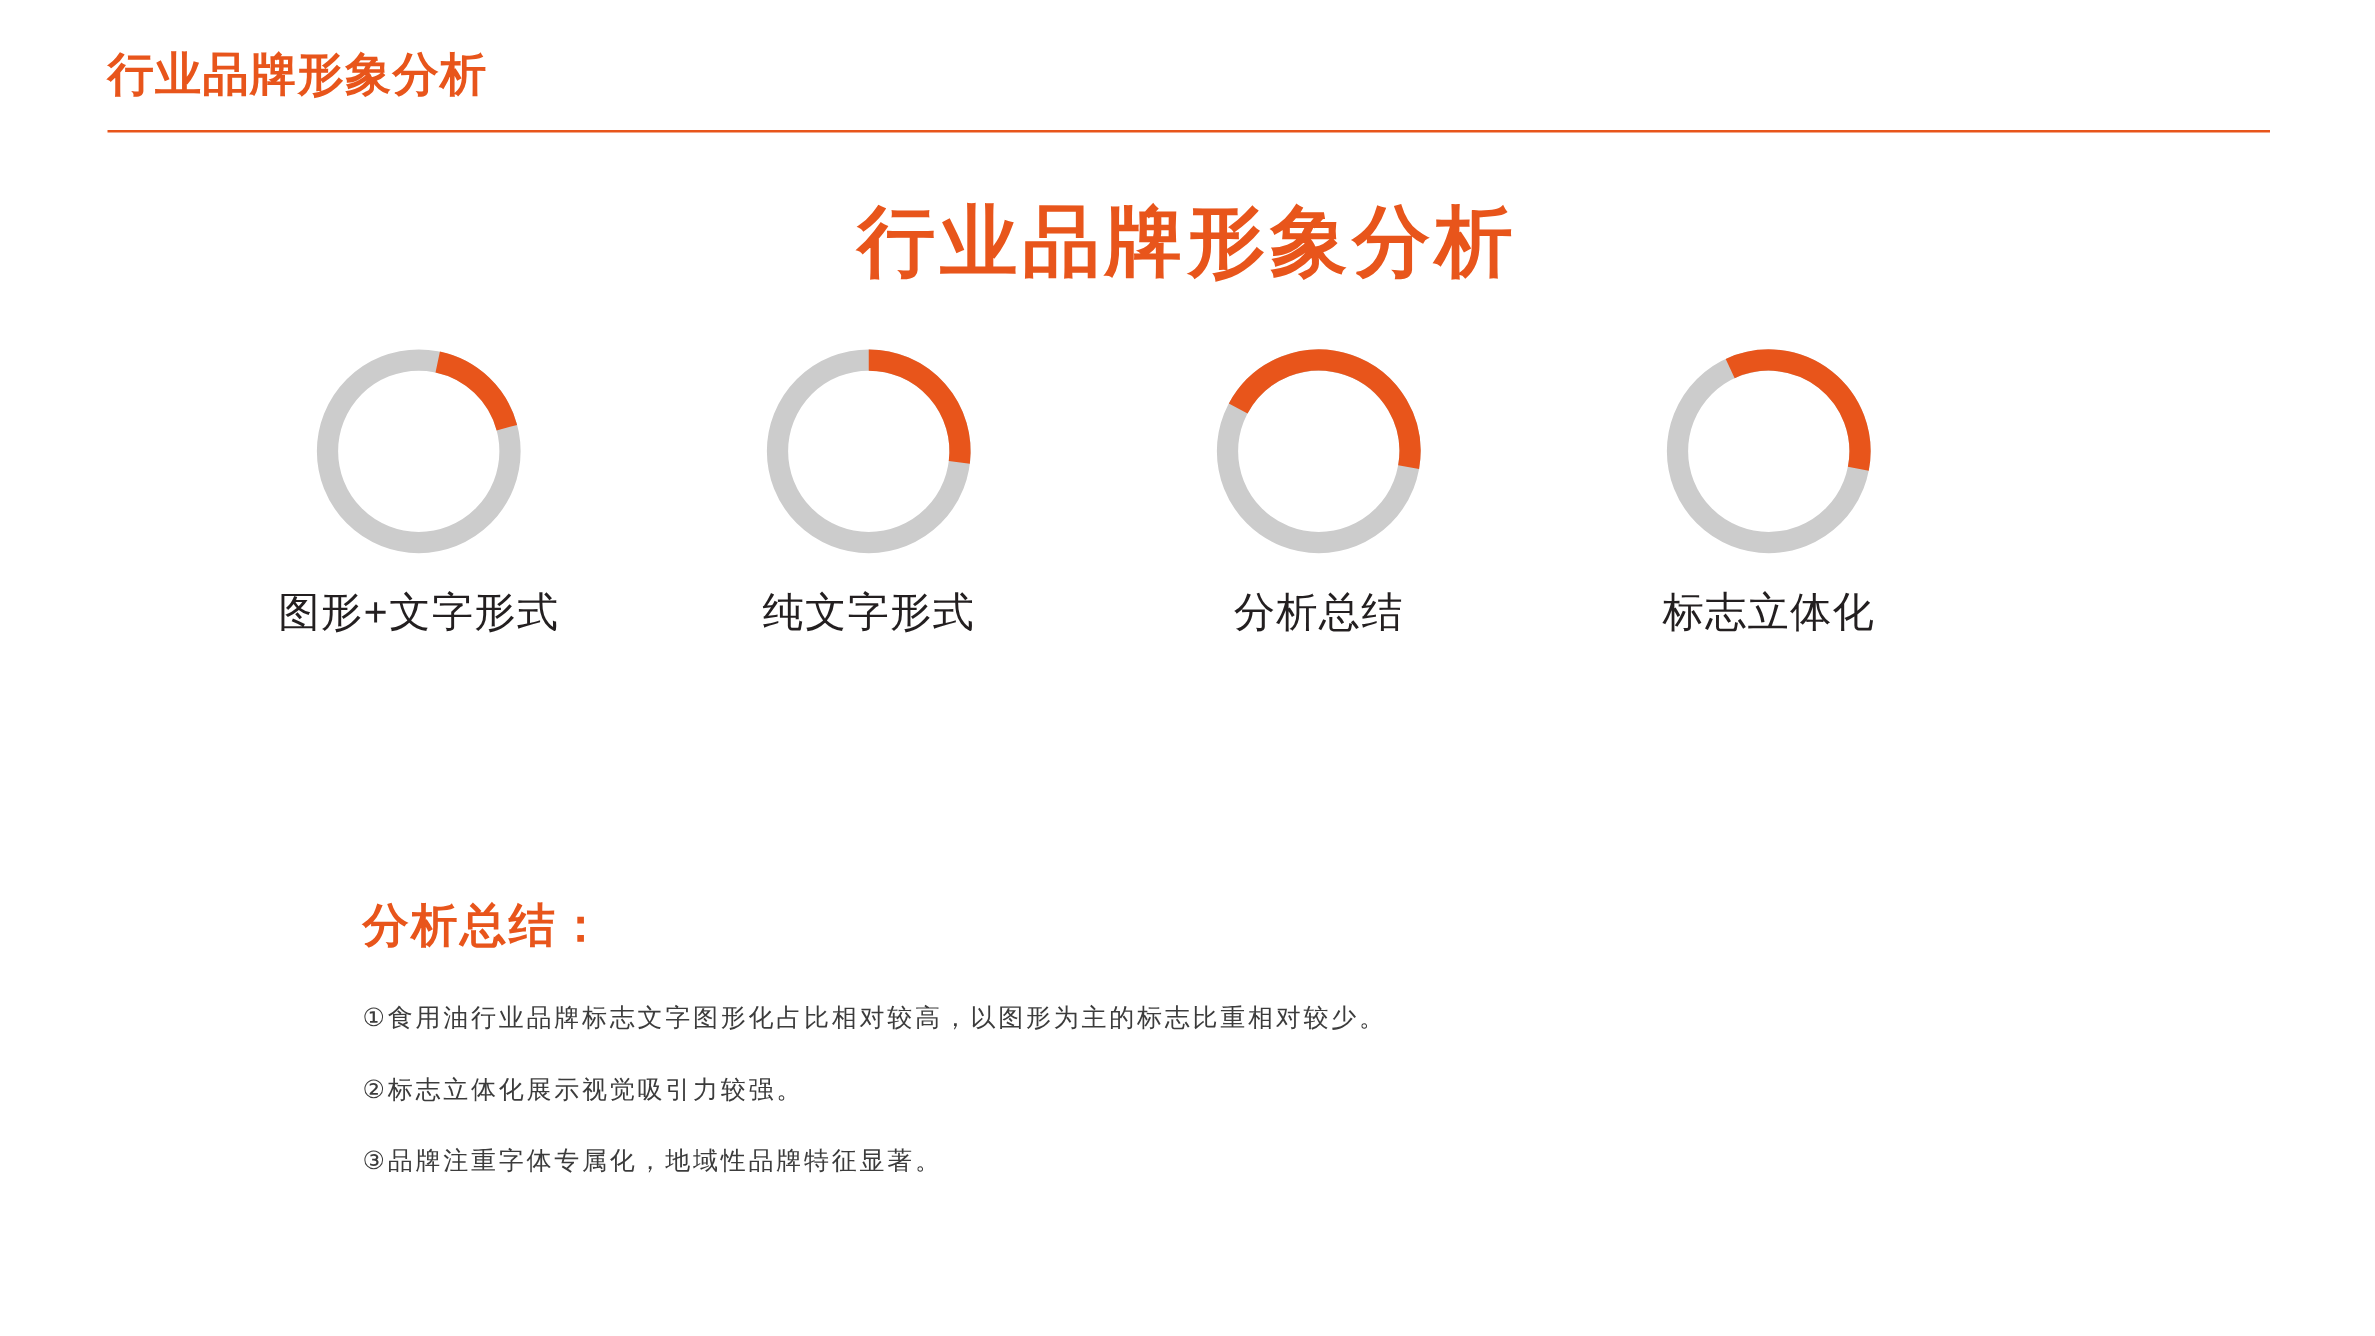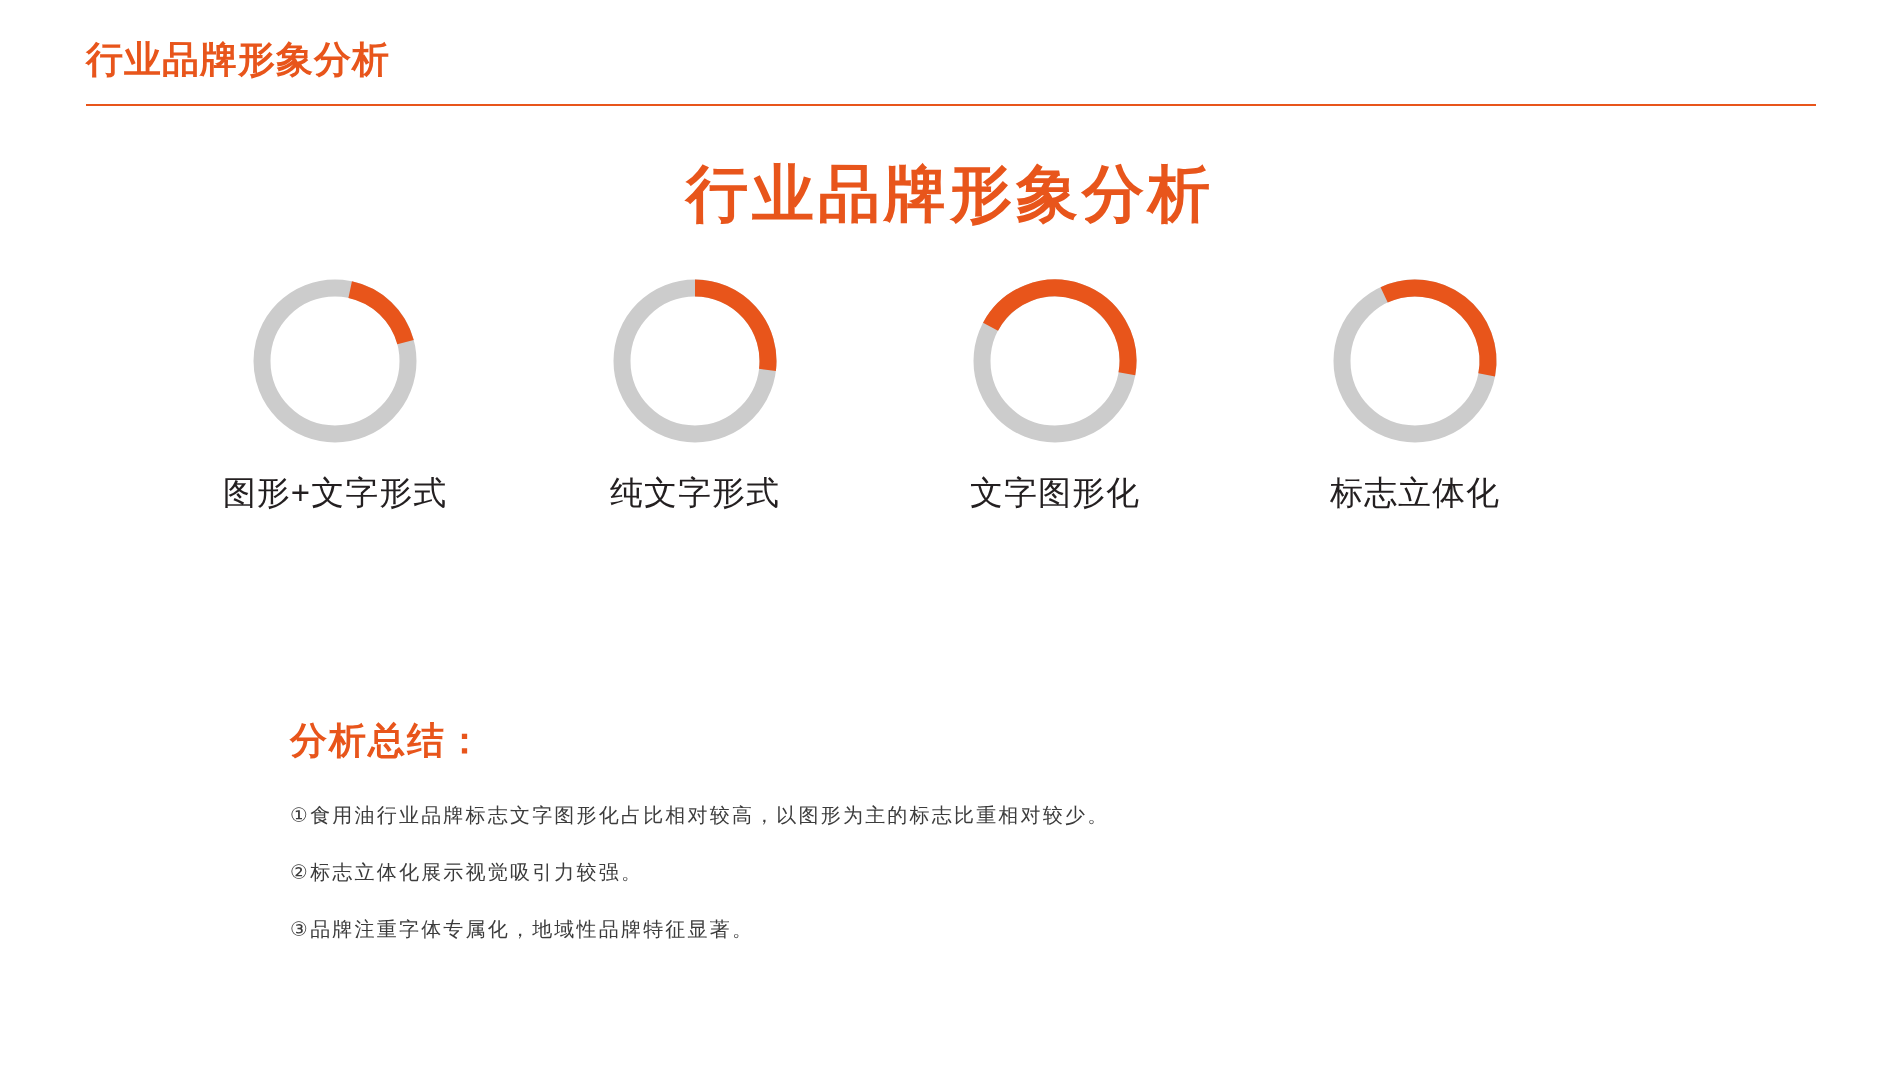--- a/index.html
+++ b/index.html
@@ -67,20 +67,21 @@
   
   .donut-row {
     position: absolute;
     left: 155px;
     top: 275px;
     width: 1440px;
     height: 330px;
     display: flex;
     justify-content: center;
     align-items: flex-start;
+    font-family: Liberation Mono, monospace;
   }
   .donut-item {
     width: 360px;
     display: flex;
     flex-direction: column;
     align-items: center;
   }
   .donut-chart {
     width: 172px;
     height: 172px;
@@ -161,21 +162,21 @@
       <div class="donut-label">纯文字形式</div>
     </div>
 
     <div class="donut-item">
       <div class="donut-chart">
         <svg viewBox="0 0 172 172">
           <circle cx="86" cy="86" r="73" fill="none" stroke="#CCCCCC" stroke-width="17"></circle>
           <path id="arc-2" fill="none" stroke="#E8551B" stroke-width="17" d="M 21.544825721298352 51.72857591662995 A 73 73 0 0 1 157.89096596989117 98.67631696968591"></path>
         </svg>
       </div>
-      <div class="donut-label">文字图形化</div>
+      <div class="donut-label">分析总结</div>
     </div>
 
     <div class="donut-item">
       <div class="donut-chart">
         <svg viewBox="0 0 172 172">
           <circle cx="86" cy="86" r="73" fill="none" stroke="#CCCCCC" stroke-width="17"></circle>
           <path id="arc-3" fill="none" stroke="#E8551B" stroke-width="17" d="M 55.14886689292895 19.83953154632455 A 73 73 0 0 1 157.6587843916795 99.92905666248777"></path>
         </svg>
       </div>
       <div class="donut-label">标志立体化</div>

